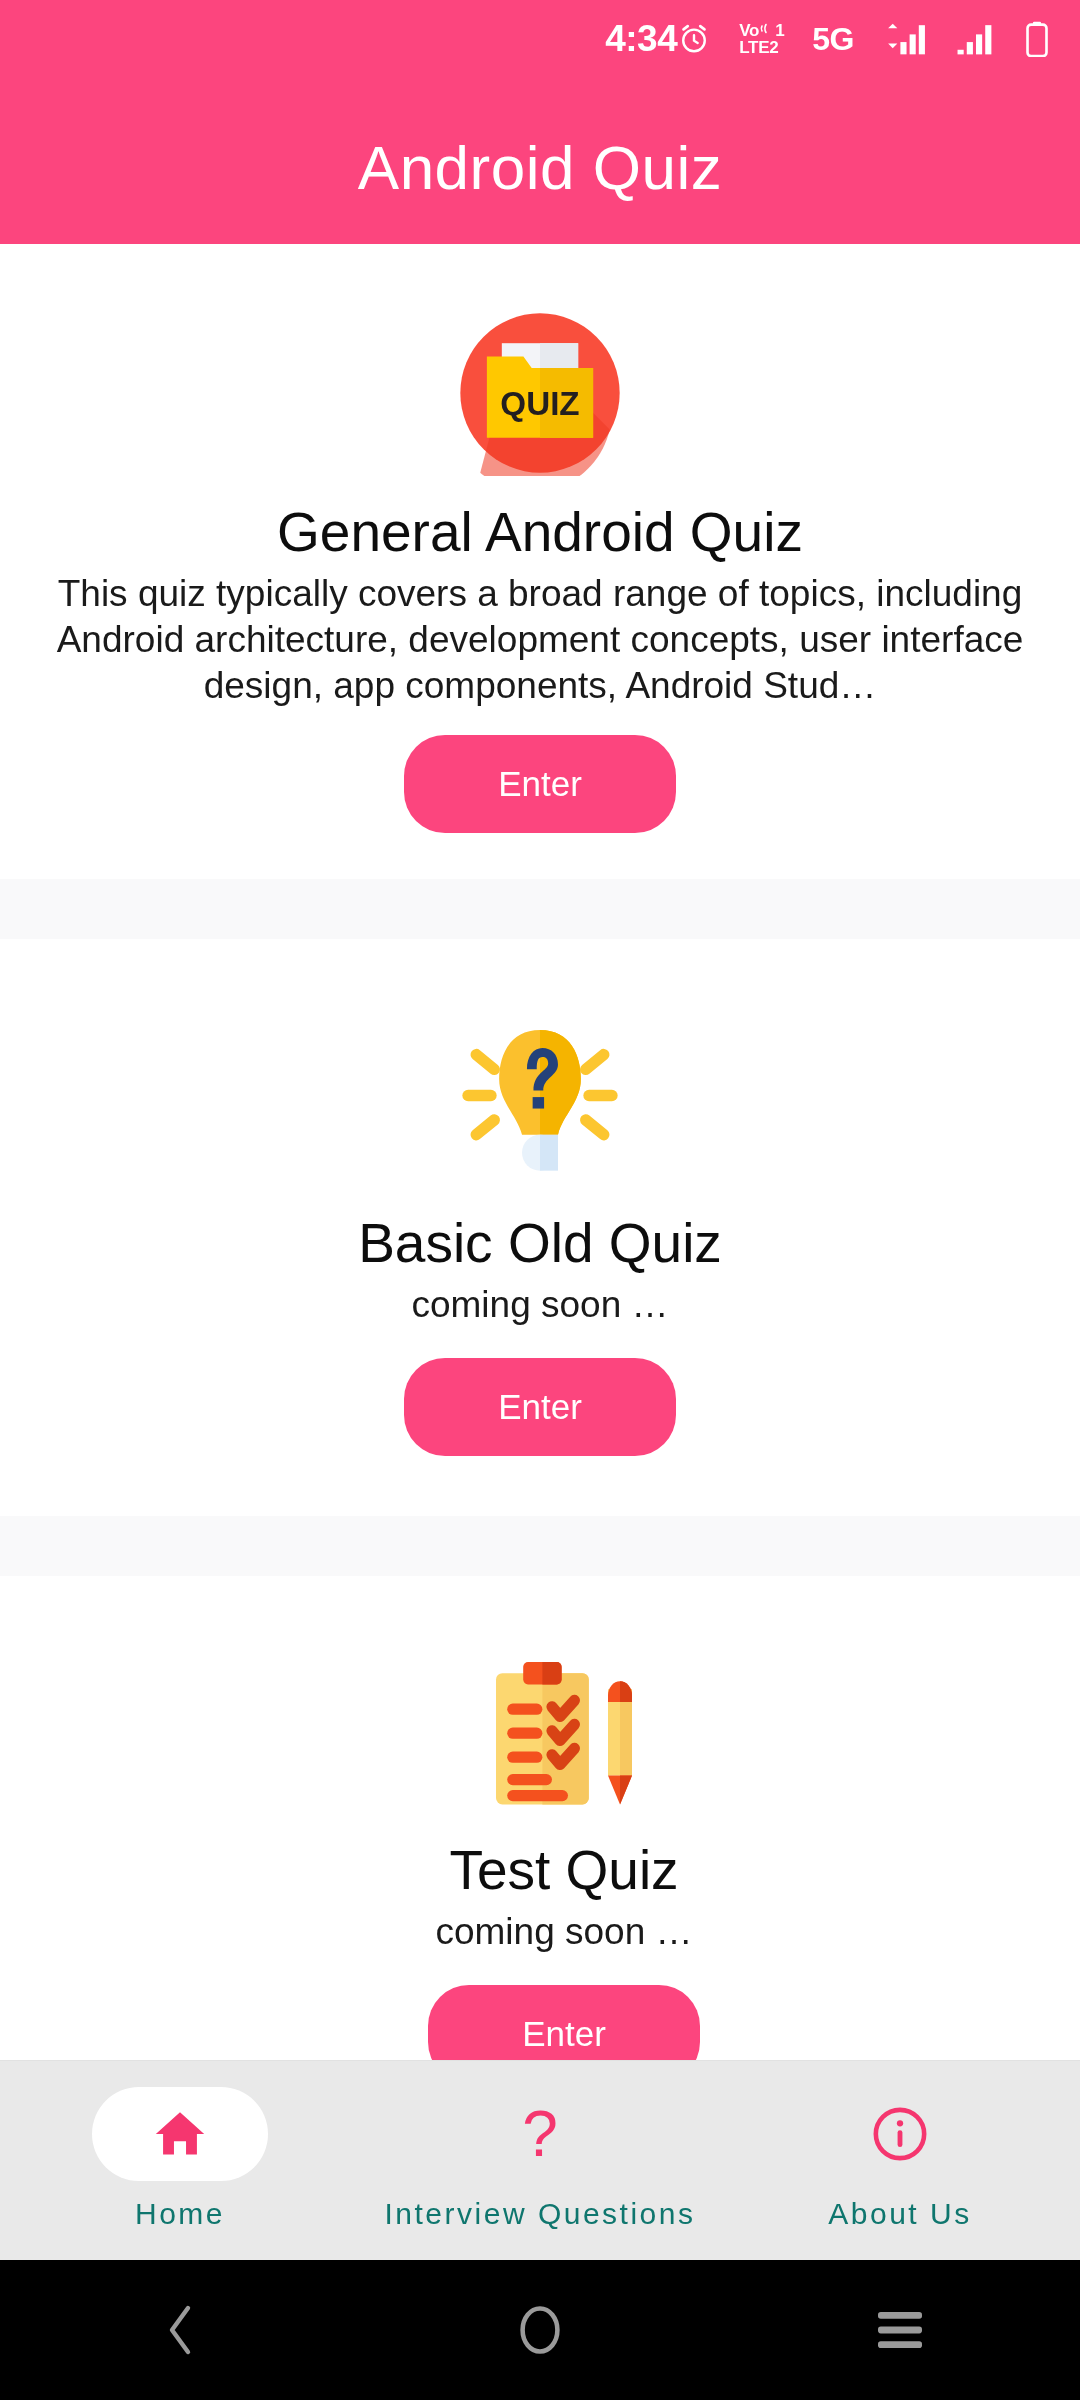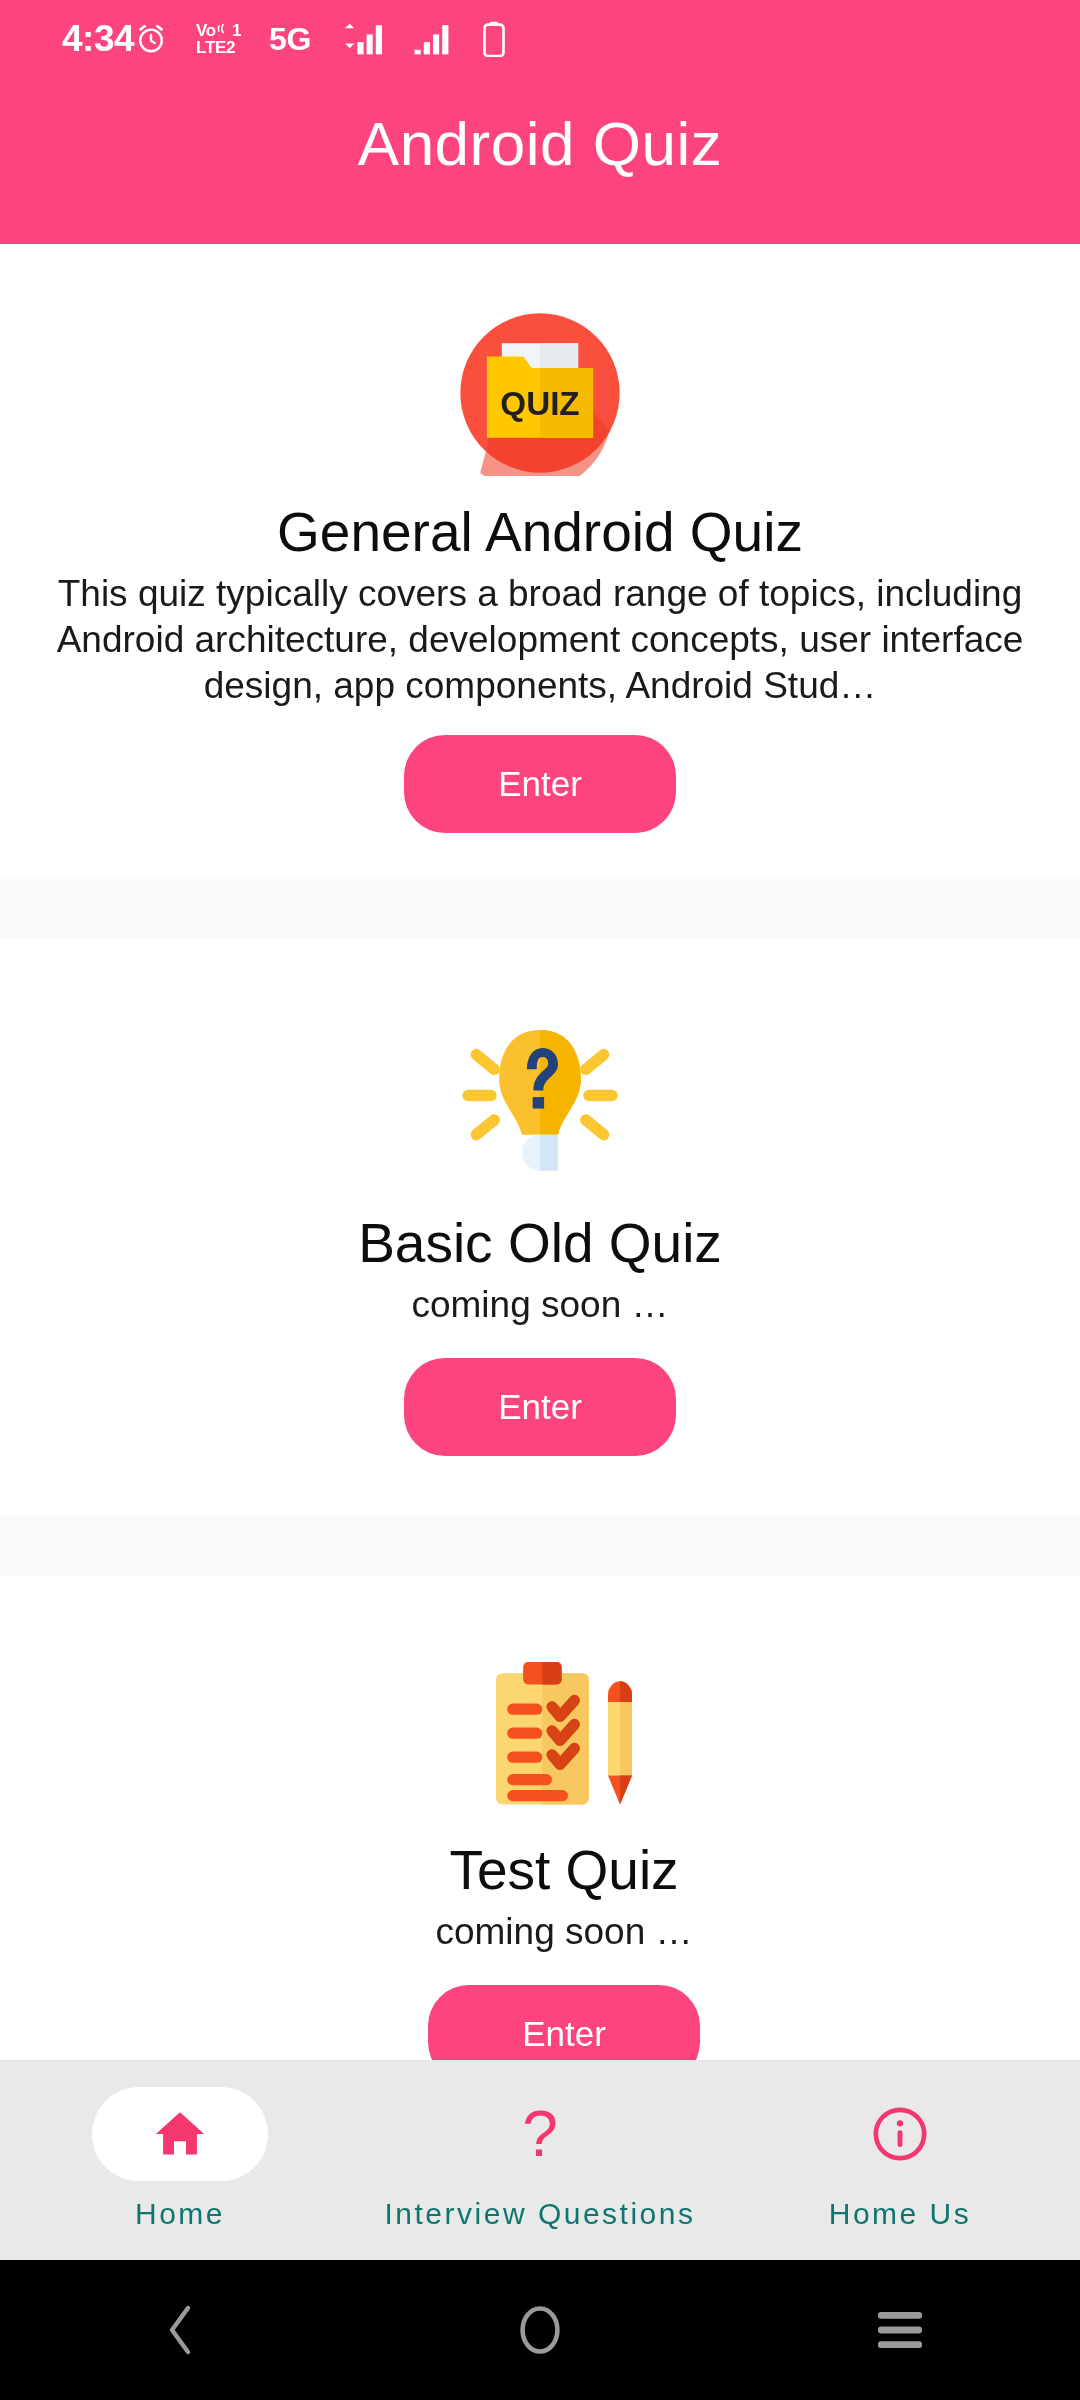--- a/index.html
+++ b/index.html
@@ -11,40 +11,40 @@
   }
   .phone { position:relative; width:1080px; height:2400px; background:#ffffff; }
 
   
   .appbar {
     position:absolute; top:0; left:0; width:1080px; height:244px;
     background:#fc457e;
   }
   .statusbar {
     position:absolute; top:0; left:0; width:1080px; height:78px;
-    display:flex; align-items:center; justify-content:flex-start;
+    display:flex; align-items:center; justify-content:flex-end;
     padding:0 30px 0 62px;
   }
   .status-time {
     color:#ffffff; font-size:37px; font-weight:700; letter-spacing:-0.5px;
   }
   .status-icons { display:flex; align-items:center; gap:28px; }
   .sicon { display:block; }
   .volte-stack {
     display:flex; flex-direction:column; justify-content:center;
     color:#fff; font-size:17px; font-weight:800; line-height:1.0;
     letter-spacing:-0.3px;
   }
   .volte-stack .r1 { display:flex; align-items:flex-start; }
   .nettext {
     color:#ffffff; font-size:32px; font-weight:600; letter-spacing:-0.5px;
   }
 
   .appbar-title {
-    position:absolute; top:60px; left:0; width:1080px; height:166px;
+    position:absolute; top:84px; left:0; width:1080px; height:166px;
     display:flex; align-items:center; justify-content:center;
   }
   .appbar-title span {
     color:#ffffff; font-size:62px; font-weight:300; letter-spacing:0.5px;
   }
 
   
   .content {
     position:absolute; top:244px; left:0; width:1080px; height:1816px;
     background:#ffffff; overflow:hidden;
@@ -295,21 +295,21 @@
     </div>
 
     <div class="navitem">
       <div class="navicon-wrap">
         <svg width="58" height="58" viewBox="0 0 24 24">
           <circle cx="12" cy="12" r="10" fill="none" stroke="#f5366f" stroke-width="1.9"></circle>
           <circle cx="12" cy="7.6" r="1.3" fill="#f5366f"></circle>
           <rect x="11" y="10.4" width="2" height="7" rx="1" fill="#f5366f"></rect>
         </svg>
       </div>
-      <div class="navlabel">Home Us</div>
+      <div class="navlabel">About Us</div>
     </div>
 
   </div>
 
   <div class="sysnav">
     <div class="sysbtn">
       <svg width="46" height="56" viewBox="0 0 20 28">
         <path d="M14 3 L6 14 L14 25" fill="none" stroke="#9a9a9a" stroke-width="2.2" stroke-linecap="round" stroke-linejoin="round"></path>
       </svg>
     </div>

